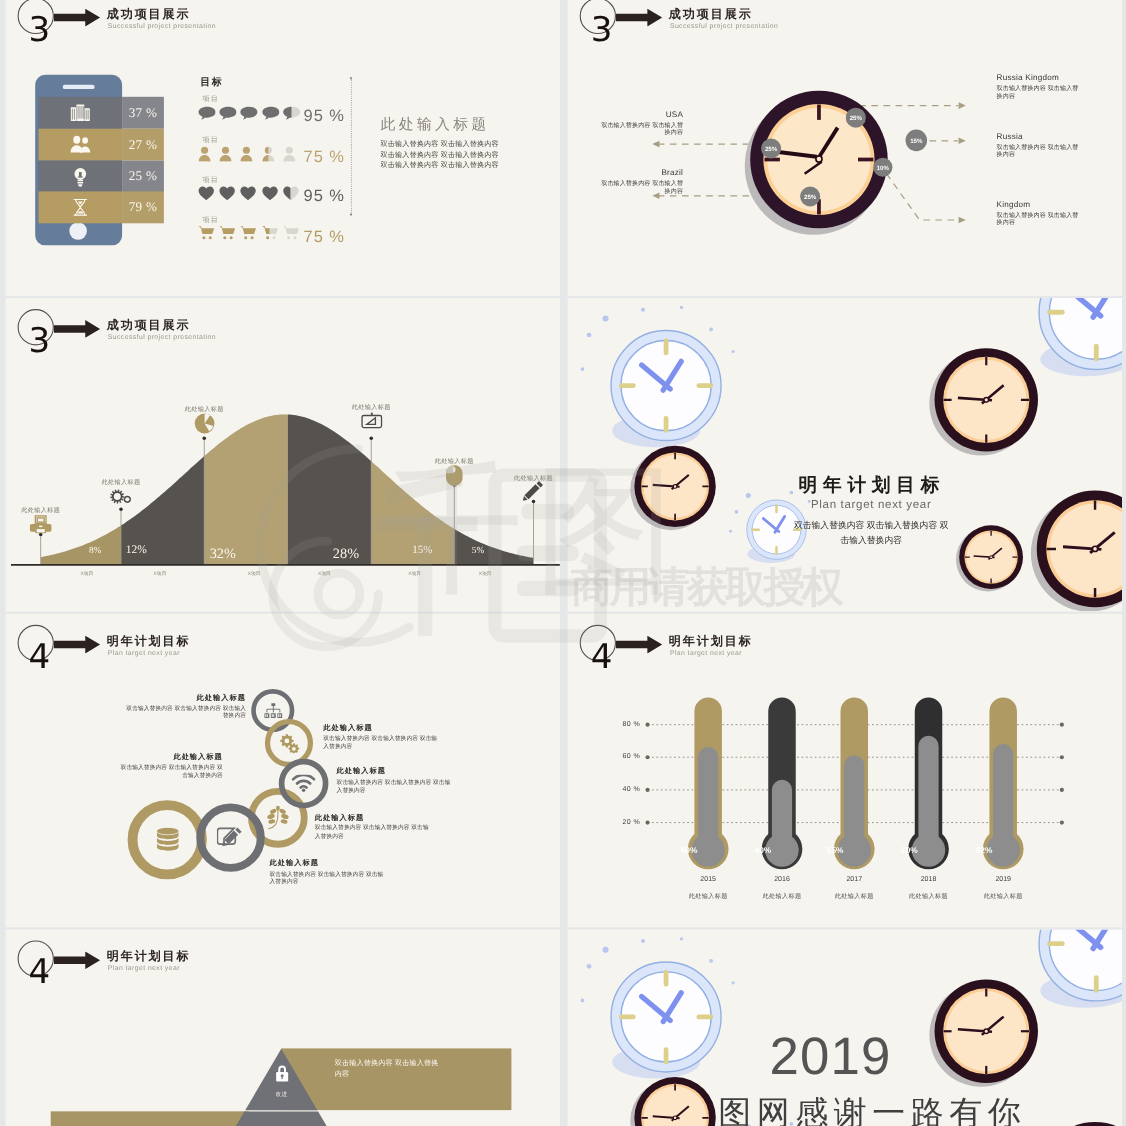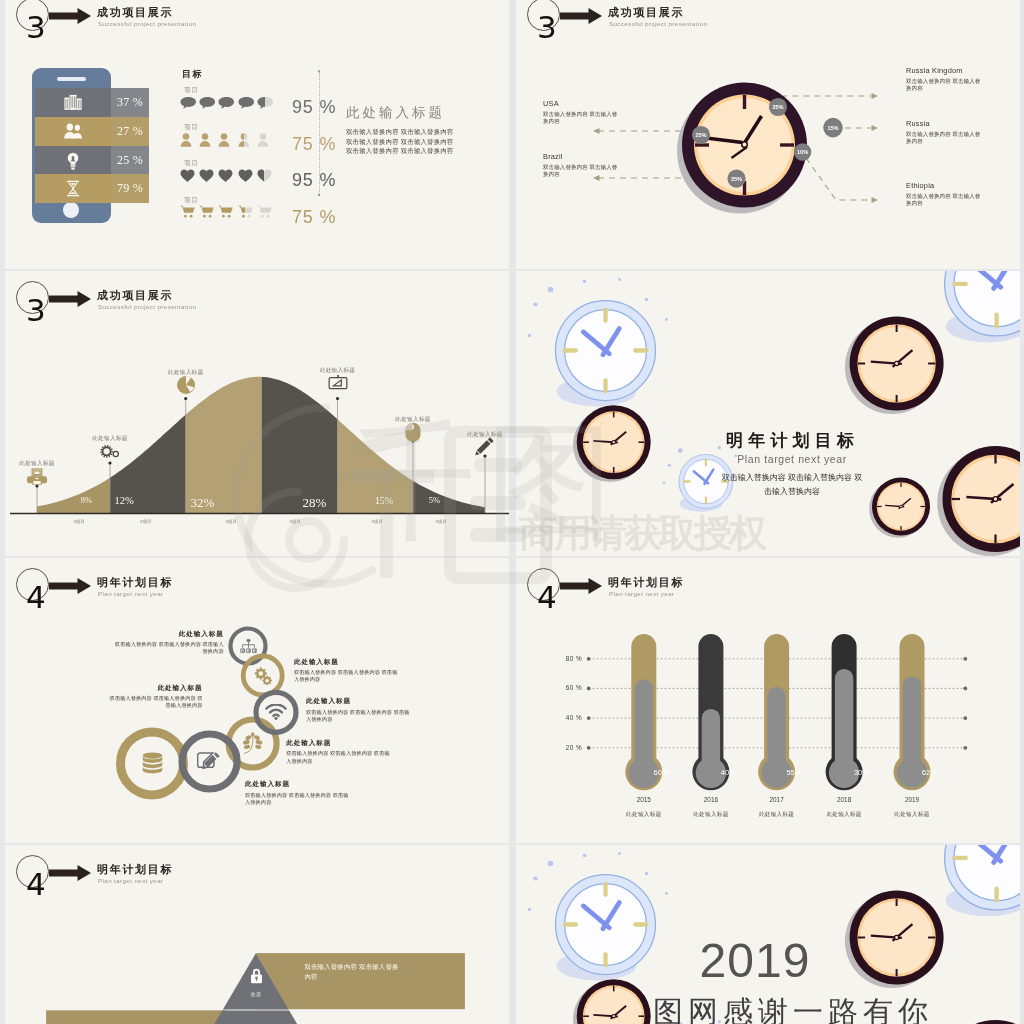--- a/index.html
+++ b/index.html
@@ -20,21 +20,21 @@
   .hdr .num{position:absolute;left:21px;top:24px;font-size:31px;line-height:31px;color:#17100e;font-family:"DejaVu Sans",sans-serif;font-weight:400;}
   .hdr .arrow{position:absolute;left:44px;top:20px;}
   .hdr .t1{position:absolute;left:92px;top:17px;font-size:11px;font-weight:bold;color:#2c2522;letter-spacing:1.7px;white-space:nowrap;}
   .hdr .t2{position:absolute;left:93px;top:32px;font-size:6.2px;color:#9a948d;letter-spacing:.4px;white-space:nowrap;}
 
   
   .s2-wrap{position:absolute;left:0;top:0;width:504px;height:281px;}
   .s2-co{position:absolute;width:78px;}
   .s2-co .nm{font-size:7.4px;color:#3a3430;letter-spacing:.2px;margin-bottom:2.5px;}
   .s2-co .bd{font-size:5.5px;line-height:7.6px;color:#3f3935;letter-spacing:.1px;}
-  .s2-l{}
+  .s2-l{text-align:right;}
   .s2-r{text-align:left;}
 
   
   .s3-wrap{position:absolute;left:0;top:0;width:504px;height:285px;}
   .s3-mk{position:absolute;font-size:5.6px;color:#7d766e;letter-spacing:.3px;white-space:nowrap;text-align:center;}
   .s3-val{position:absolute;font-family:"Liberation Serif",serif;color:#fbf7ee;white-space:nowrap;}
   .s3-x{position:absolute;font-size:4.4px;color:#8b857d;white-space:nowrap;text-align:center;}
 
   
   .hero{position:absolute;left:0;top:0;width:504px;height:285px;}
@@ -47,21 +47,21 @@
 
   
   .s5-wrap{position:absolute;left:0;top:0;width:504px;height:285px;}
   .s5-co{position:absolute;}
   .s5-co .nm{font-size:6.6px;font-weight:bold;color:#2f2a26;letter-spacing:.9px;margin-bottom:2.5px;}
   .s5-co .bd{font-size:5.2px;line-height:7.2px;color:#3f3935;letter-spacing:.1px;}
 
   
   .s6-wrap{position:absolute;left:0;top:0;width:504px;height:285px;}
   .s6-yt{position:absolute;font-size:6.4px;color:#43403c;letter-spacing:.4px;text-align:right;white-space:nowrap;}
-  .s6-bv{position:absolute;font-size:7.6px;font-weight:normal;color:#ffffff;text-align:right;}
+  .s6-bv{position:absolute;font-size:7.6px;font-weight:bold;color:#ffffff;text-align:left;}
   .s6-yr{position:absolute;font-size:6.4px;color:#43403c;text-align:center;}
   .s6-cap{position:absolute;font-size:5.6px;color:#55504b;text-align:center;letter-spacing:.3px;}
 
   
   .s7-wrap{position:absolute;left:0;top:0;width:504px;height:285px;}
   .s7-txt{position:absolute;font-size:6.4px;line-height:9.6px;color:#fdfbf6;letter-spacing:.2px;}
   .s7-tier{position:absolute;font-size:5.2px;color:#efeae2;text-align:center;letter-spacing:.4px;}
 
   
   .wm{position:absolute;font-weight:bold;color:rgba(150,148,143,.20);white-space:nowrap;pointer-events:none;z-index:50;}
@@ -76,21 +76,21 @@
   .s1-home{position:absolute;left:58.3px;top:214px;width:16px;height:16px;border-radius:50%;background:#edf0f4;}
   .s1-band{position:absolute;left:29.6px;width:76px;height:29px;}
   .s1-panel{position:absolute;left:106px;width:38px;height:29px;}
   .s1-pct{position:absolute;left:106px;width:38px;height:29px;line-height:29px;text-align:center;color:#fbf7ee;
           font-size:12px;font-family:"Liberation Serif",serif;letter-spacing:.2px;}
   .s1-ic{position:absolute;left:29.6px;width:76px;height:29px;display:flex;align-items:center;justify-content:center;}
 
   .s1-h{position:absolute;left:177px;top:80px;font-size:9px;font-weight:bold;color:#2f2a26;letter-spacing:1.5px;}
   .s1-rlabel{position:absolute;left:179px;font-size:6.5px;color:#a09a92;letter-spacing:1px;}
   .s1-rowicons{position:absolute;left:174.7px;}
-  .s1-rpct{position:absolute;left:287px;font-size:18px;letter-spacing:.8px;text-align:center;}
+  .s1-rpct{position:absolute;left:271px;font-size:15px;letter-spacing:.8px;text-align:center;}
 
   .s1-dot{position:absolute;width:2px;height:2px;border-radius:50%;background:#8e8880;}
   .s1-vline{position:absolute;left:314px;top:84px;width:0;height:124px;border-left:1px dotted #b4aea6;}
   .s1-title{position:absolute;left:341px;top:116px;font-size:13.5px;color:#8b857e;letter-spacing:3px;white-space:nowrap;}
   .s1-body{position:absolute;left:341px;top:139px;width:115px;font-size:6.4px;line-height:9.5px;color:#4a443e;letter-spacing:.2px;}
 </style>
 </head>
 <body>
 
 <div class="page">
@@ -360,21 +360,21 @@
         </div>
         <div class="s2-co s2-r" style="left:390px;top:78px">
           <div class="nm">Russia Kingdom</div>
           <div class="bd">双击输入替换内容 双击输入替换内容</div>
         </div>
         <div class="s2-co s2-r" style="left:390px;top:131px">
           <div class="nm">Russia</div>
           <div class="bd">双击输入替换内容 双击输入替换内容</div>
         </div>
         <div class="s2-co s2-r" style="left:390px;top:193px">
-          <div class="nm">Ethiopia</div>
+          <div class="nm">Kingdom</div>
           <div class="bd">双击输入替换内容 双击输入替换内容</div>
         </div>
       </div>
   </div>
 
   <div class="slide c0 r1">
     <div class="hdr">
       <div class="circ"></div>
       <div class="num">3</div>
       <svg class="arrow" width="42" height="16" viewBox="0 0 42 16">

